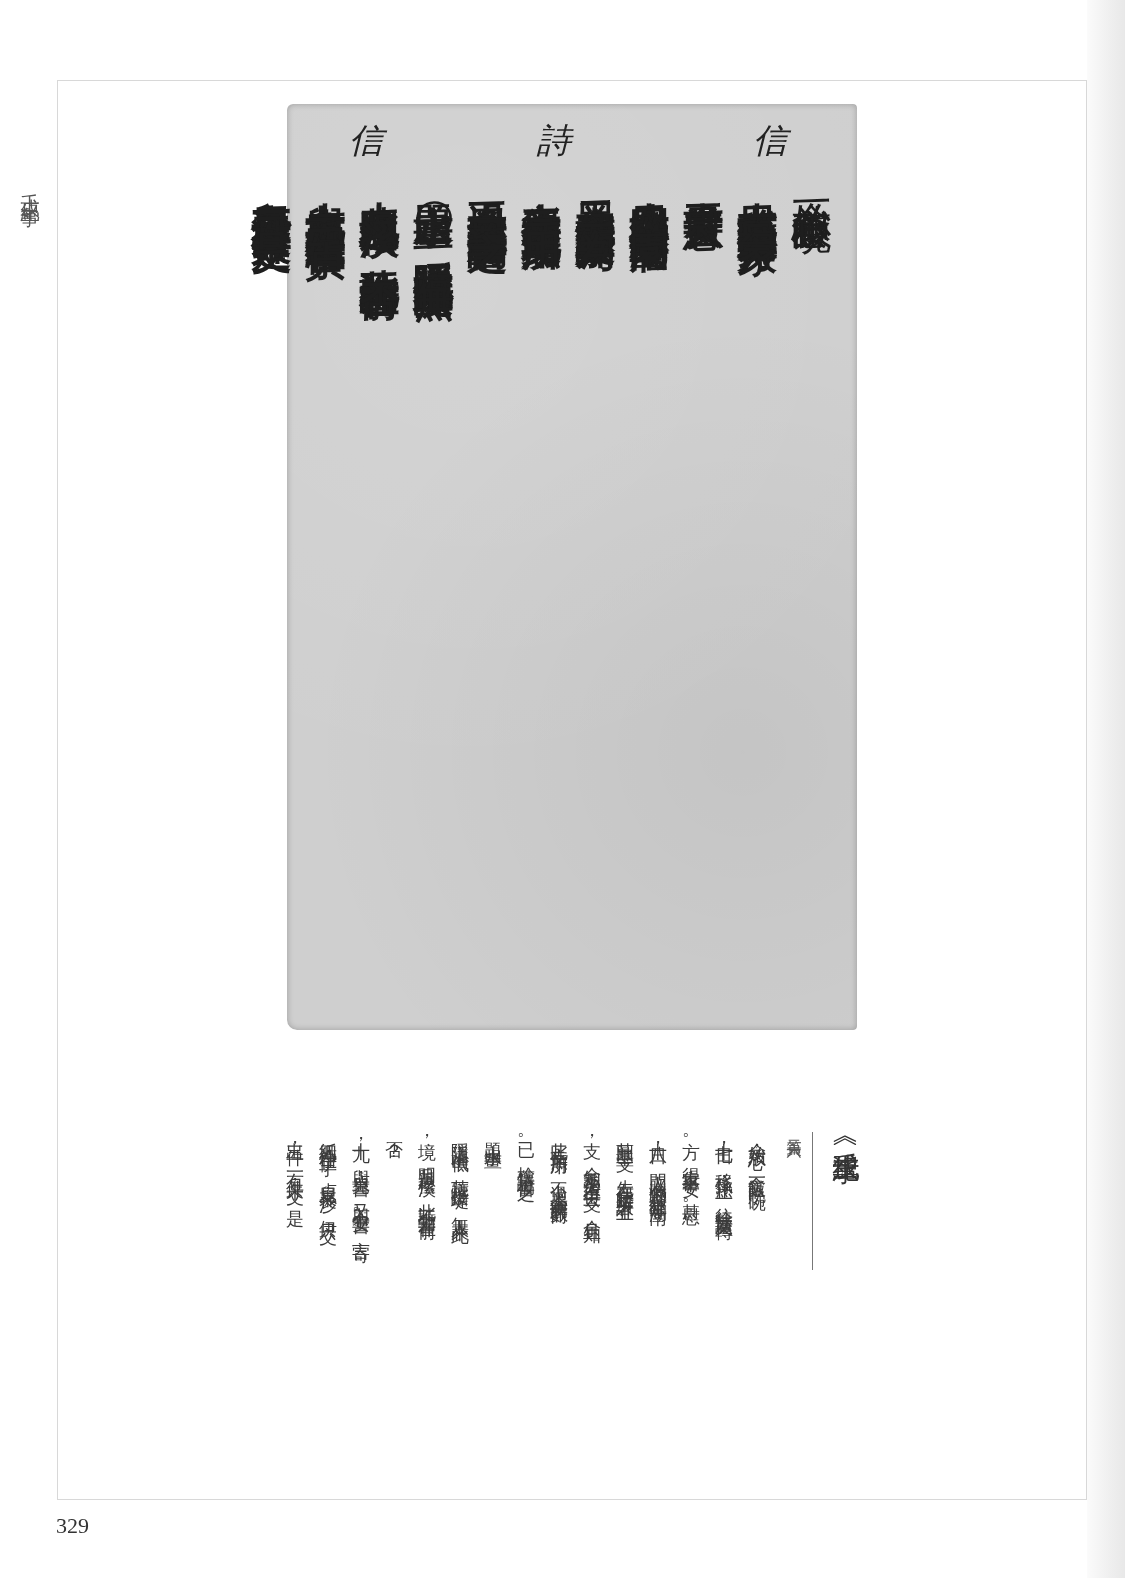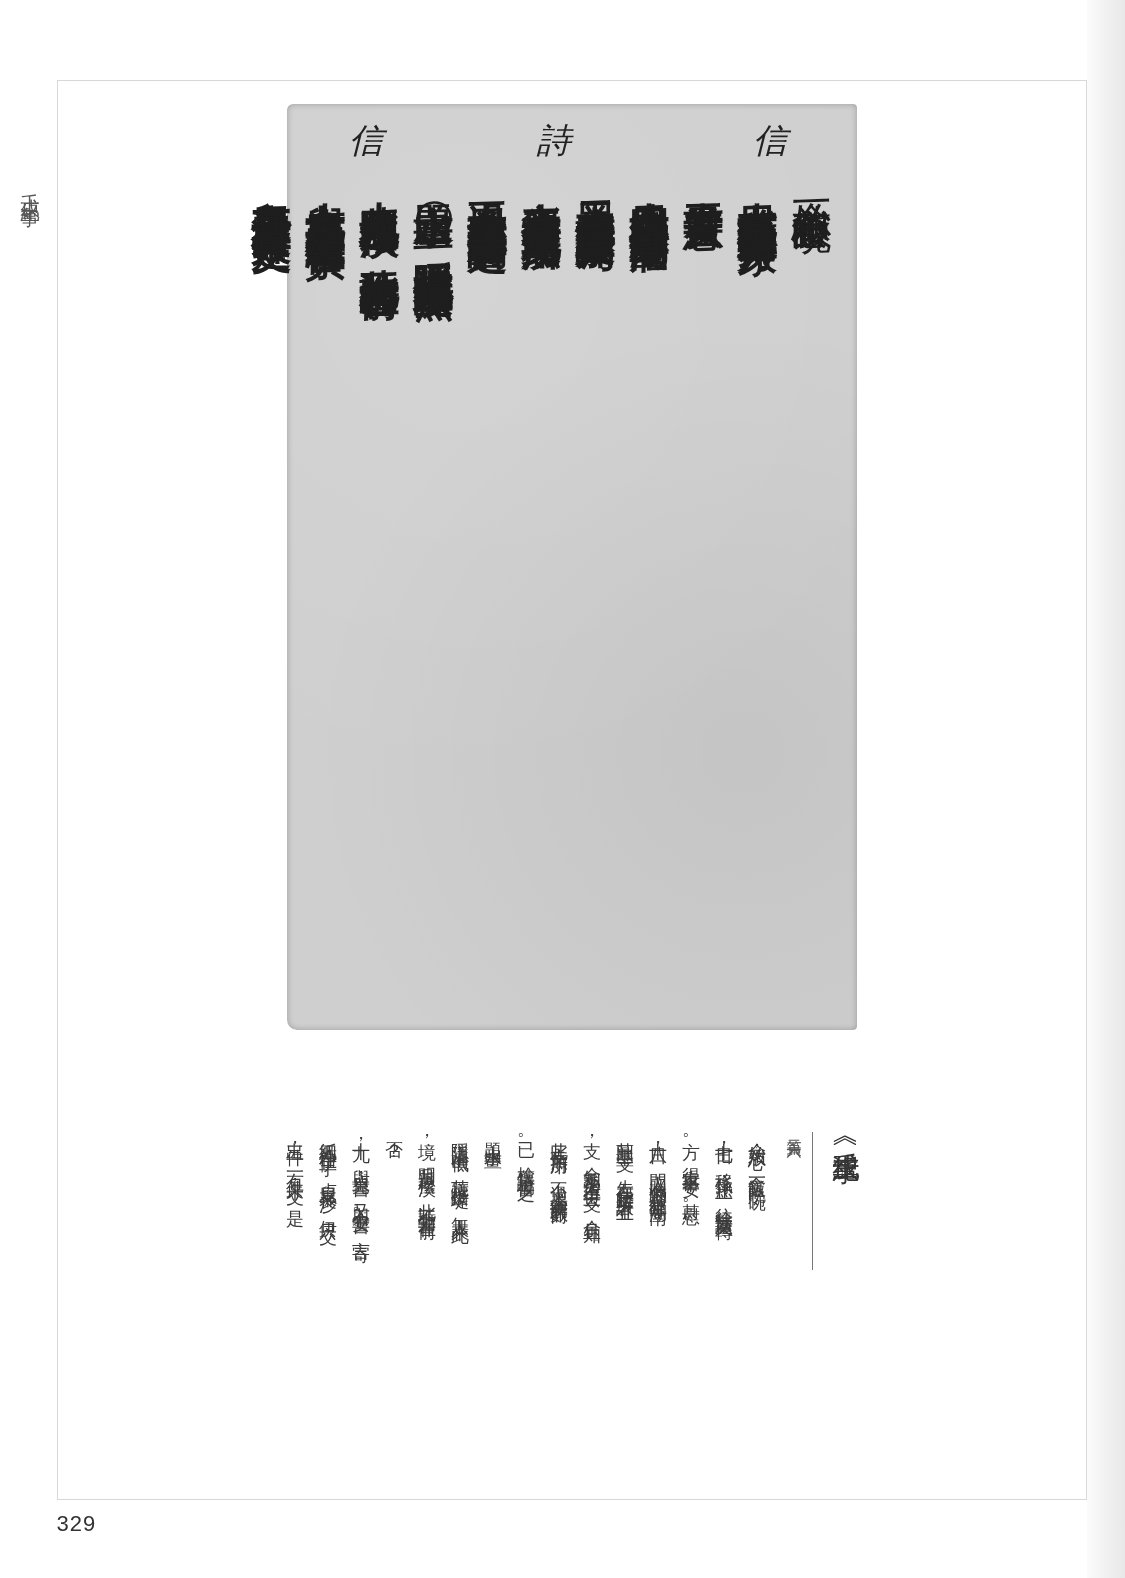--- a/index.html
+++ b/index.html
@@ -66,21 +66,21 @@
   .cap-body {
     display: flex; flex-direction: row-reverse;
   }
   .cap-line {
     writing-mode: vertical-rl; text-orientation: upright;
     font-size: 18px; line-height: 33px; letter-spacing: 3.2px; color: #3b3b3b;
     height: 360px; white-space: nowrap;
   }
   .folio {
     position: absolute; left: 56px; top: 1513px;
-    font-family: Liberation Mono, monospace; font-size: 22px; color: #333;
+    font-family: Liberation Serif, serif; font-size: 22px; color: #333;
   }
 </style>
 </head>
 <body>
 
 <div class="page-edge"></div>
 <div class="frame"></div>
 
 <div class="running-head">壬戌紀事</div>
 

